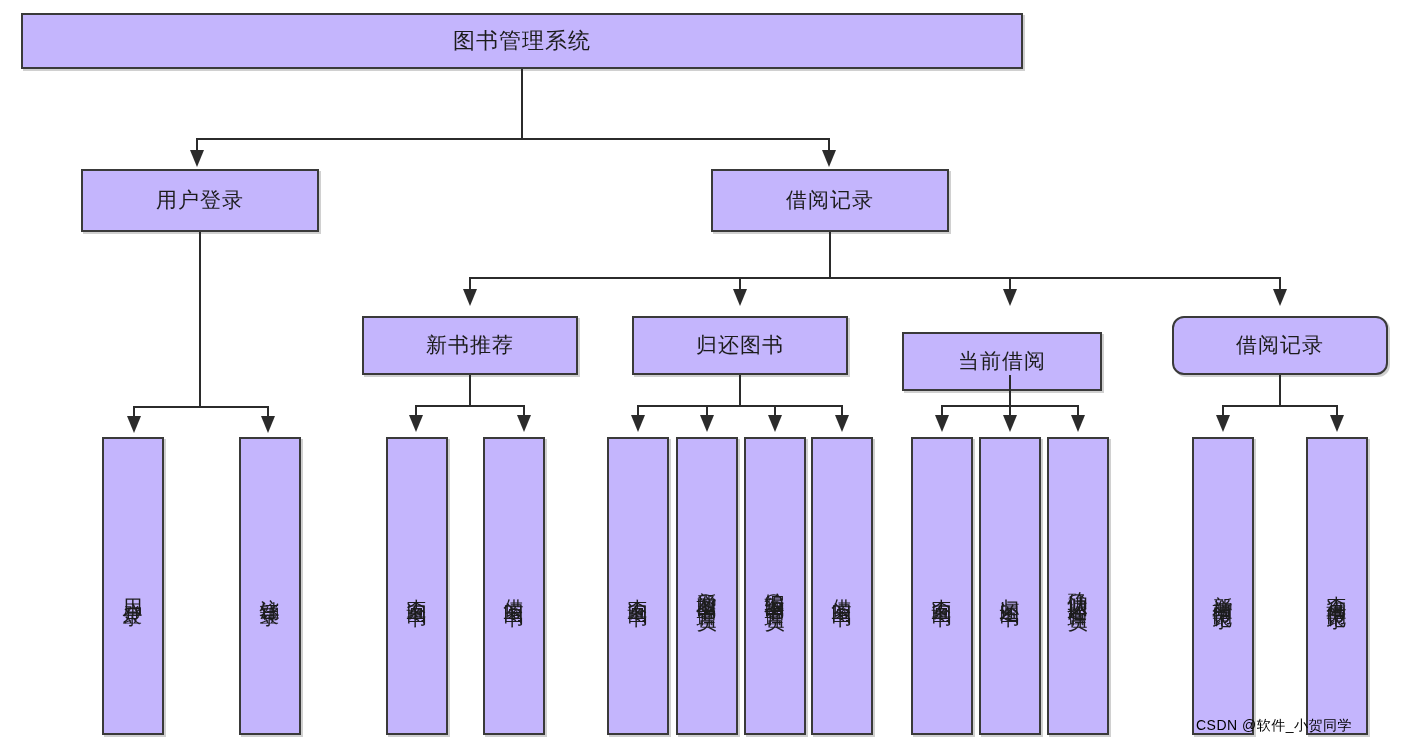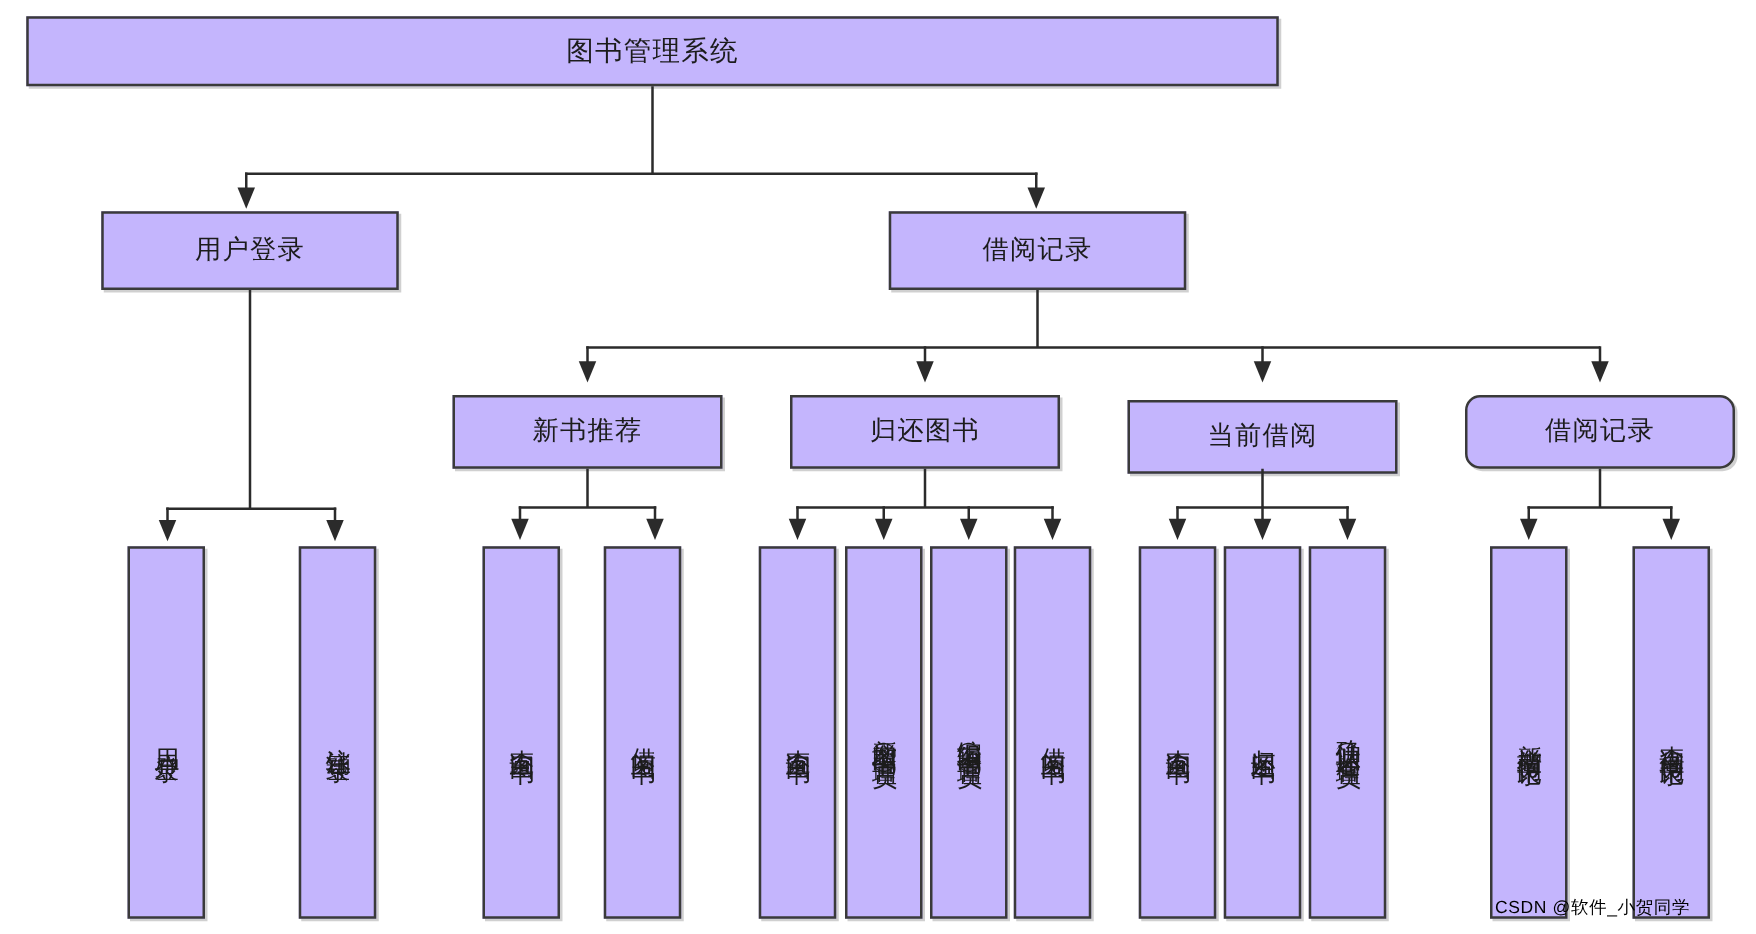--- a/index.html
+++ b/index.html
@@ -114,21 +114,21 @@
   <div class="arrow" style="left:733px;top:289px;"></div>
   <div class="arrow" style="left:1003px;top:289px;"></div>
   <div class="arrow" style="left:1273px;top:289px;"></div>
 
   <div class="node h" style="left:362px;top:316px;width:216px;height:59px;">
     <span>新书推荐</span>
   </div>
   <div class="node h" style="left:632px;top:316px;width:216px;height:59px;">
     <span>归还图书</span>
   </div>
-  <div class="node h" style="left:902px;top:320px;width:216px;height:59px;">
+  <div class="node h" style="left:902px;top:332px;width:200px;height:59px;">
     <span>当前借阅</span>
   </div>
   <div class="node h" style="left:1172px;top:316px;width:216px;height:59px;border-radius:12px;">
     <span>借阅记录</span>
   </div>
 
   <div class="ln v" style="left:469px;top:375px;width:2px;height:31px;"></div>
   <div class="ln h" style="left:415px;top:405px;width:110px;height:2px;"></div>
   <div class="ln v" style="left:415px;top:405px;width:2px;height:12px;"></div>
   <div class="ln v" style="left:523px;top:405px;width:2px;height:12px;"></div>

